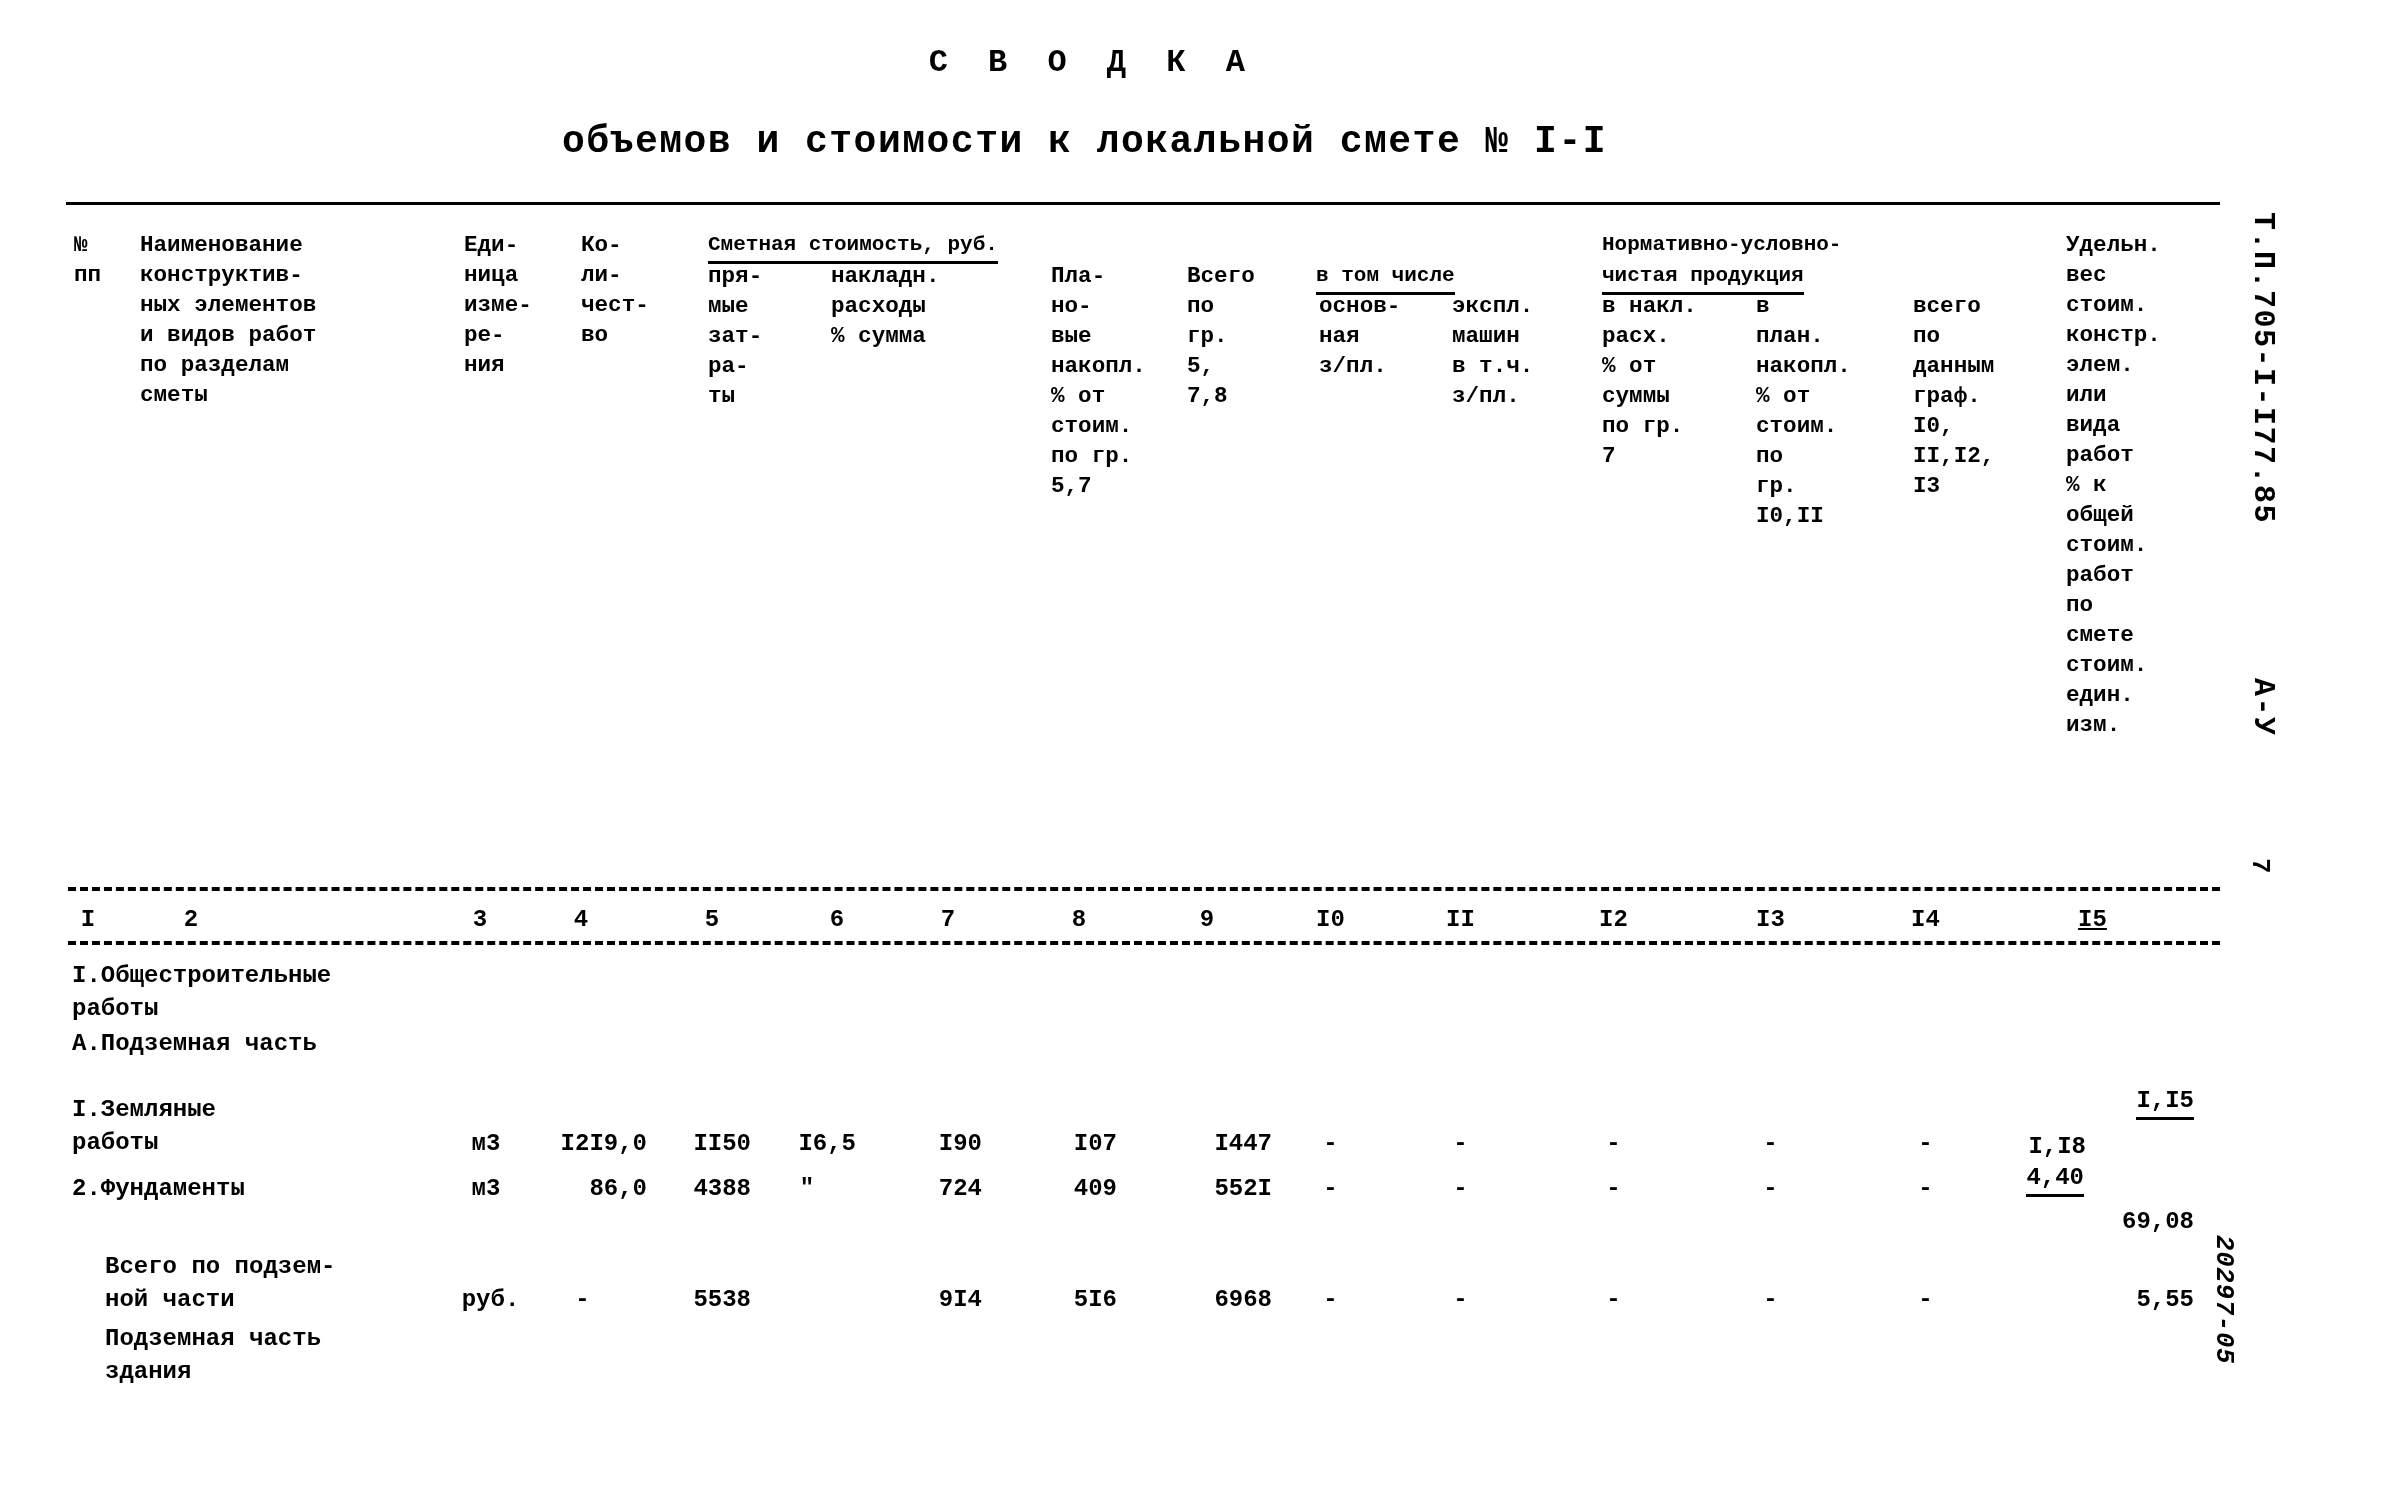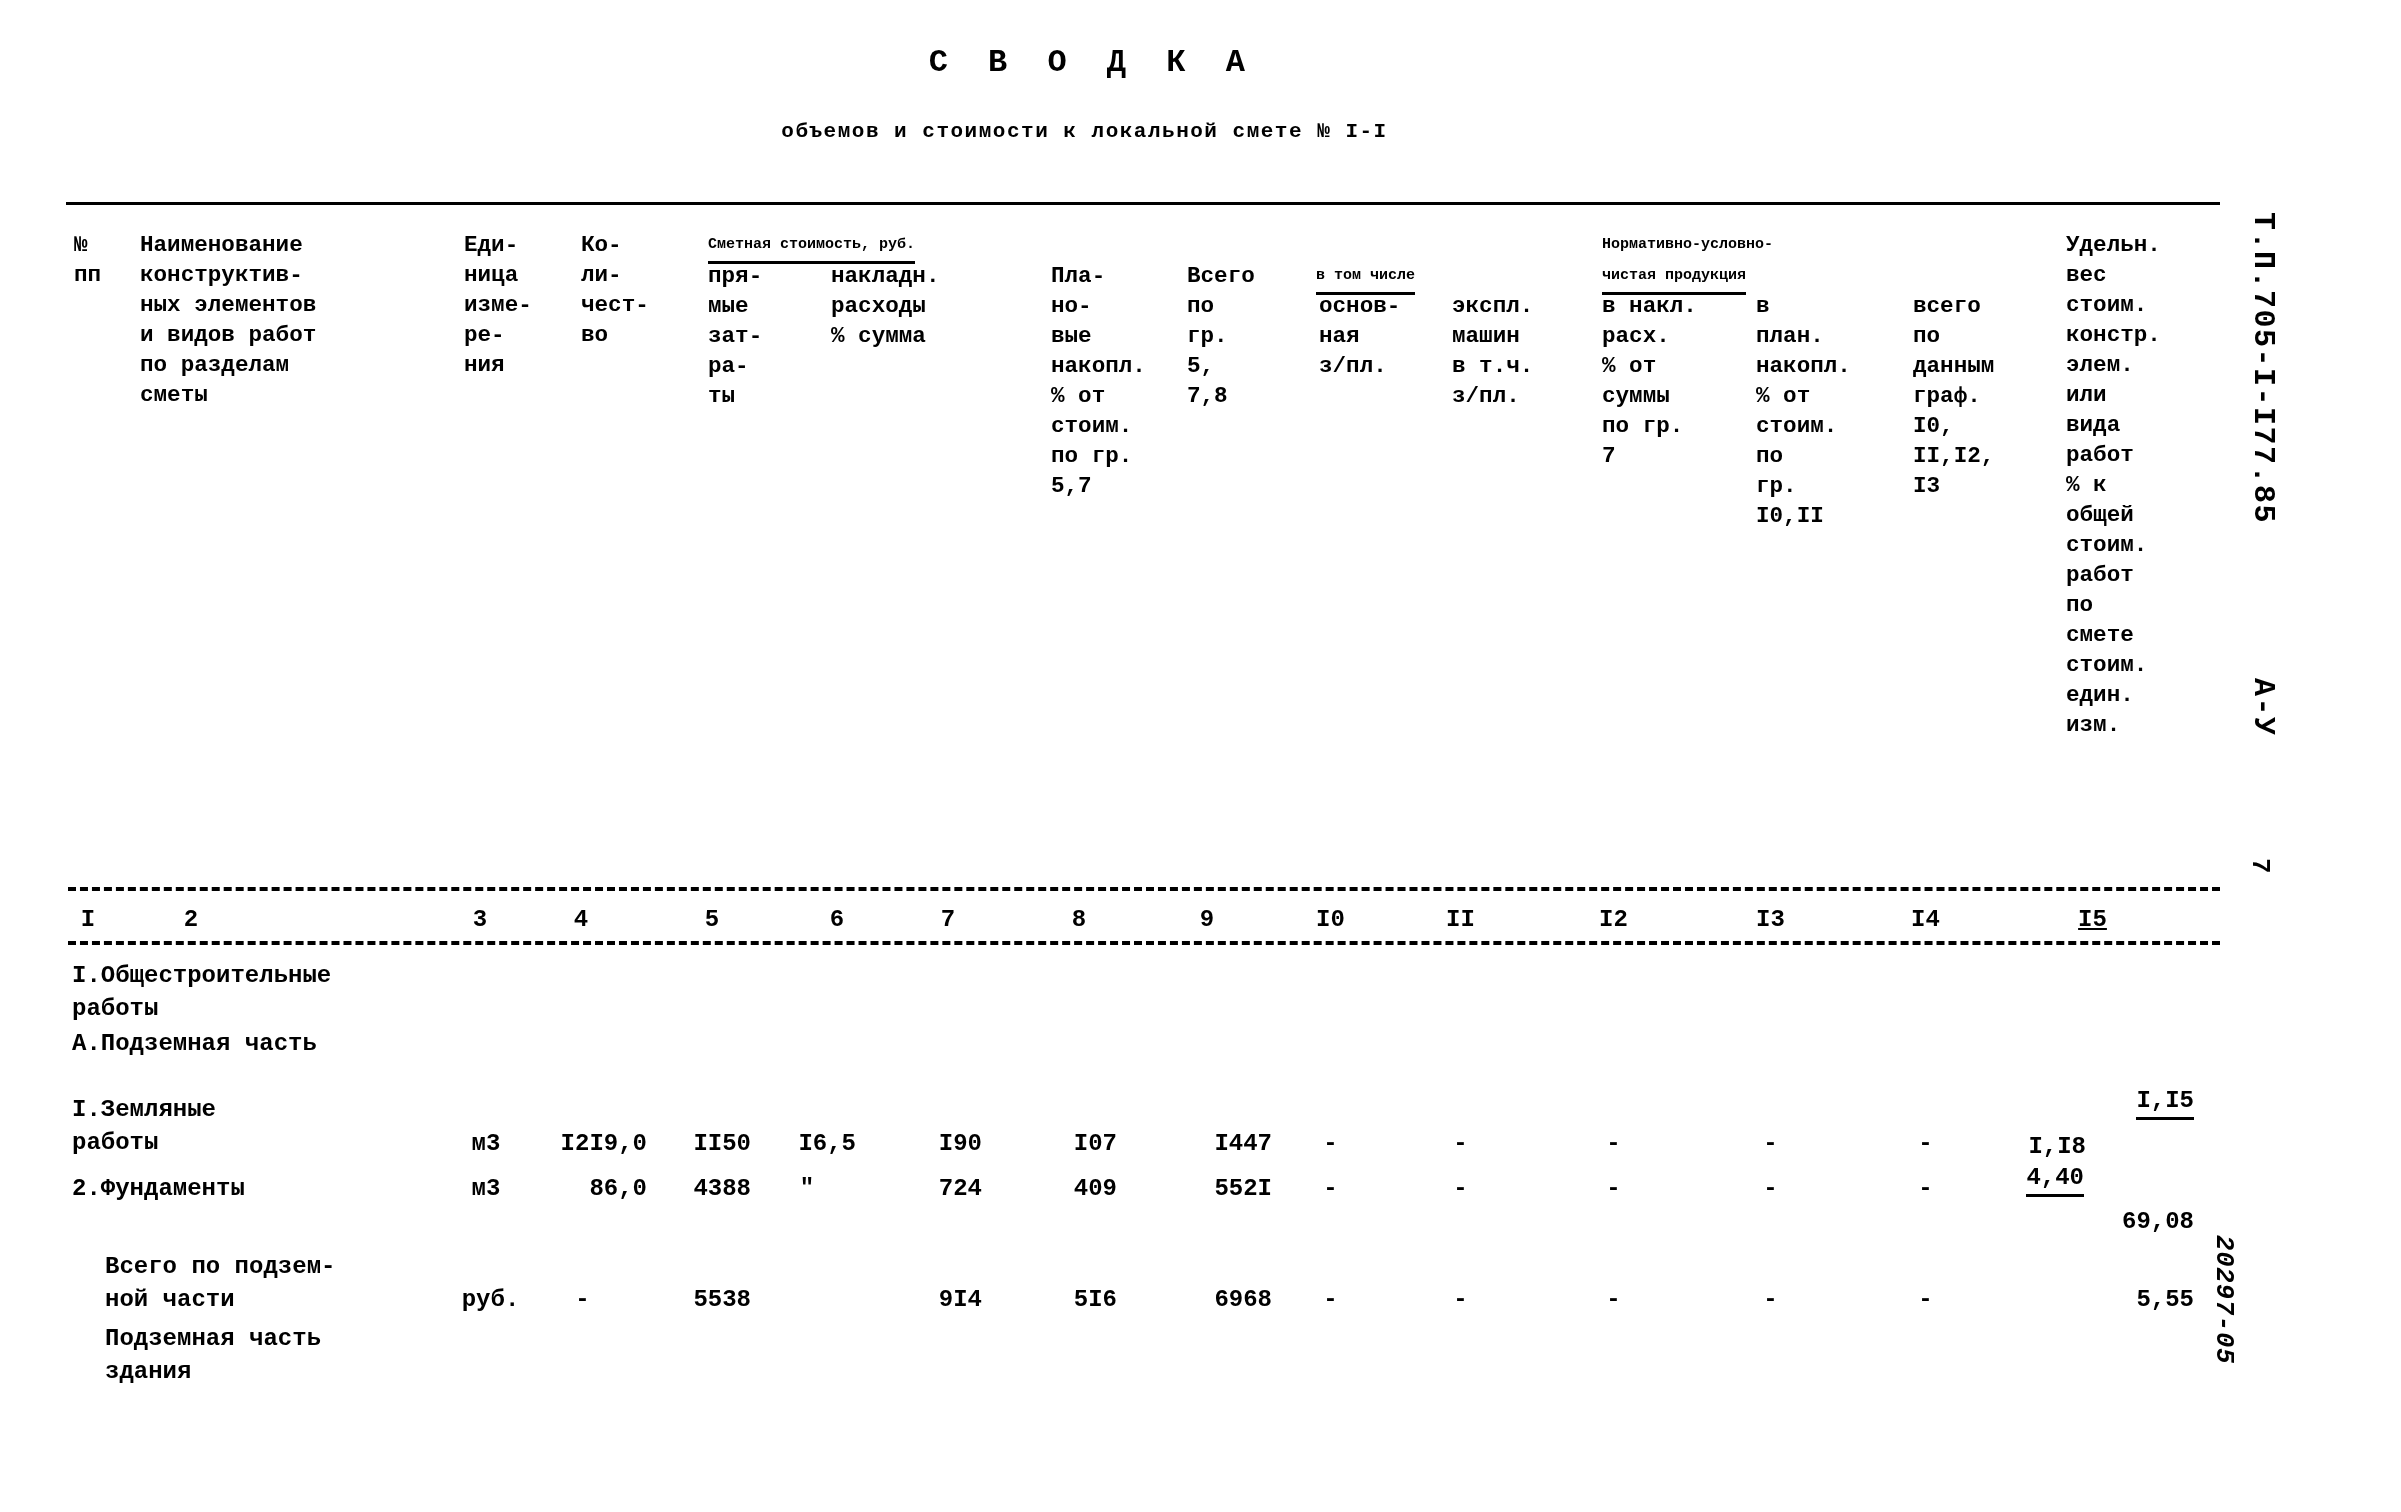--- a/index.html
+++ b/index.html
@@ -27,21 +27,21 @@
     text-align: center;
     font-size: 32px;
     font-weight: bold;
     letter-spacing: 10.5px;
   }
   #doc-subtitle {
     position: absolute;
     left: 0; top: 120px;
     width: 2169px;
     text-align: center;
-    font-size: 21px;
+    font-size: 38px;
     font-weight: bold;
     letter-spacing: 1.5px;
   }
   
   .rule {
     position: absolute;
     height: 0;
     border-top: 3px solid #000;
   }
   .dashrule {
@@ -52,21 +52,21 @@
   
   .hcell {
     position: absolute;
     font-size: 22.6px;
     font-weight: bold;
     line-height: 30px;
     white-space: pre-line;
   }
   .grouphdr {
     position: absolute;
-    font-size: 15px;
+    font-size: 21px;
     font-weight: bold;
     line-height: 30px;
     white-space: nowrap;
     border-bottom: 3px solid #000;
     padding-bottom: 0.8px;
   }
   
   .colnum {
     position: absolute;
     font-size: 24px;

